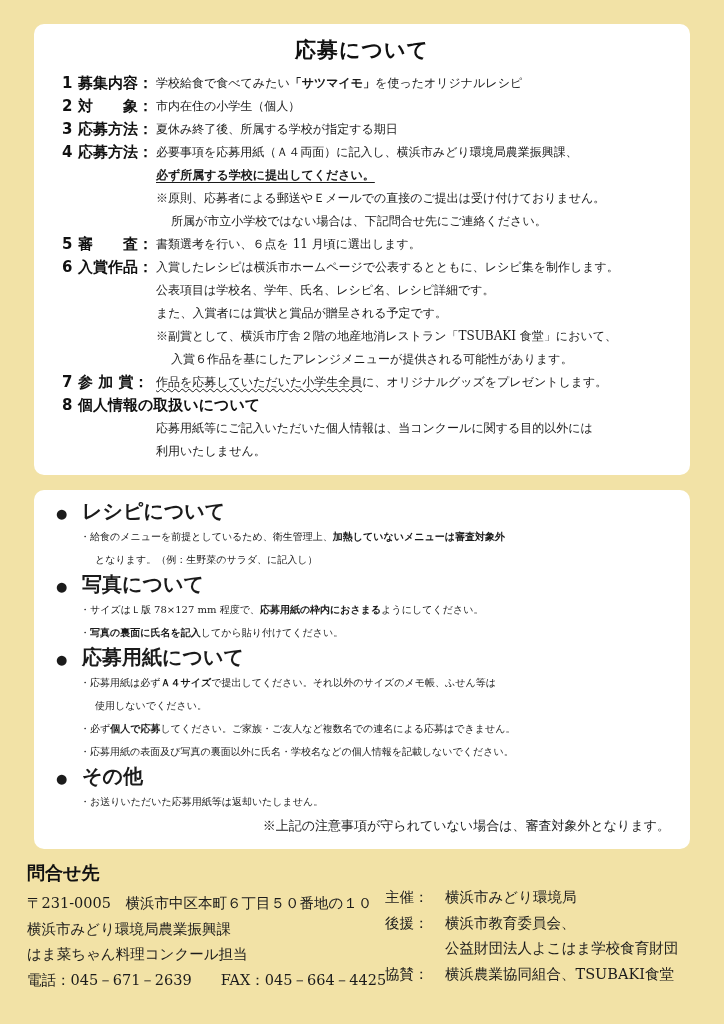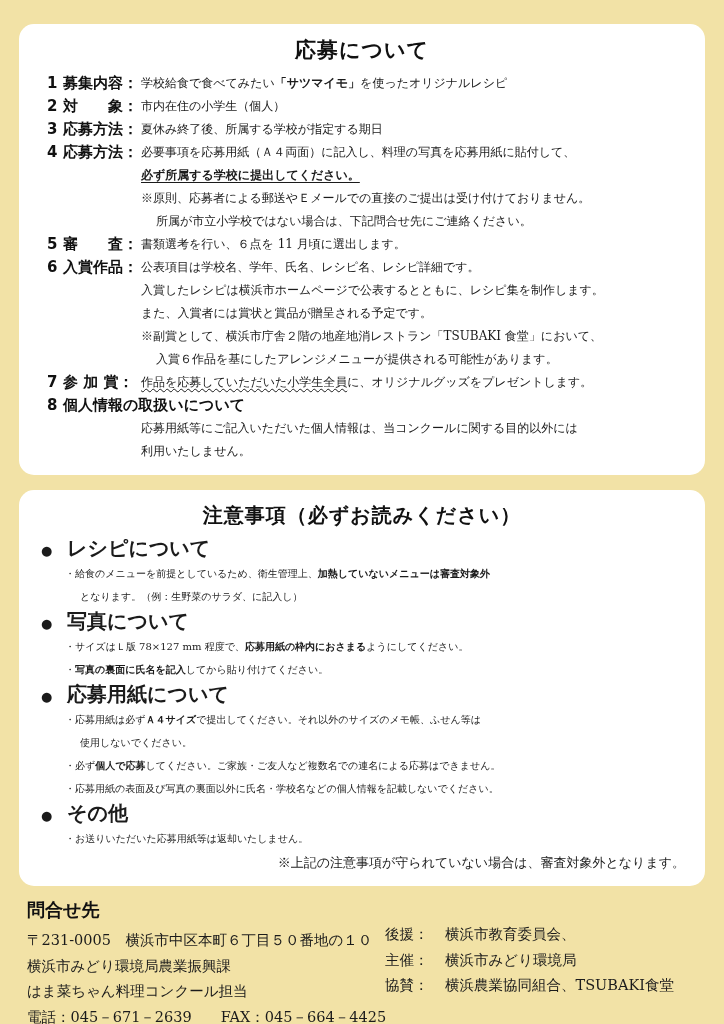--- a/index.html
+++ b/index.html
@@ -5,22 +5,22 @@
   html,body{margin:0;padding:0;}
   body{
     width:724px;height:1024px;overflow:hidden;
     background:#f2e2a6;
     font-family:"DejaVu Serif","Liberation Serif",serif;
     color:#1b1b1b;
     -webkit-font-smoothing:antialiased;
   }
   .card{
     background:#ffffff;
-    border-radius:15px;
-    margin:0 19px;
+    border-radius:10px;
+    margin:0 34px;
     padding:8px 16px 12px;
   }
   #app-card{margin-top:24px;}
   #notes-card{margin-top:15px;}
   h1.card-title{
     font-family:"DejaVu Sans","Liberation Sans",sans-serif;
     font-weight:bold;font-size:21px;letter-spacing:1px;
     text-align:center;margin:4px 0 8px;color:#111;
   }
   #notes-card h1.card-title{font-size:20px;}
@@ -90,39 +90,39 @@
           <span class="num">3</span>
           <span class="label">応募方法：</span>
           <div class="content">
             <div class="line"><span>夏休み終了後、所属する学校が指定する期日</span></div>
           </div>
         </div>
         <div class="item">
           <span class="num">4</span>
           <span class="label">応募方法：</span>
           <div class="content">
-            <div class="line"><span>必要事項を応募用紙（Ａ４両面）に記入し、料理の写真を応募用紙に貼付して、</span></div>
+            <div class="line"><span>必要事項を応募用紙（Ａ４両面）に記入し、横浜市みどり環境局農業振興課、</span></div>
             <div class="line"><span class="bu">必ず所属する学校に提出してください。</span></div>
             <div class="line"><span>※原則、応募者による郵送やＥメールでの直接のご提出は受け付けておりません。</span></div>
             <div class="line i1"><span>所属が市立小学校ではない場合は、下記問合せ先にご連絡ください。</span></div>
           </div>
         </div>
         <div class="item">
           <span class="num">5</span>
           <span class="label">審　　査：</span>
           <div class="content">
             <div class="line"><span>書類選考を行い、６点を 11 月頃に選出します。</span></div>
           </div>
         </div>
         <div class="item">
           <span class="num">6</span>
           <span class="label">入賞作品：</span>
           <div class="content">
+            <div class="line"><span>入賞したレシピは横浜市ホームページで公表するとともに、レシピ集を制作します。</span></div>
             <div class="line"><span>公表項目は学校名、学年、氏名、レシピ名、レシピ詳細です。</span></div>
-            <div class="line"><span>入賞したレシピは横浜市ホームページで公表するとともに、レシピ集を制作します。</span></div>
             <div class="line"><span>また、入賞者には賞状と賞品が贈呈される予定です。</span></div>
             <div class="line"><span>※副賞として、横浜市庁舎２階の地産地消レストラン「TSUBAKI 食堂」において、</span></div>
             <div class="line i1"><span>入賞６作品を基にしたアレンジメニューが提供される可能性があります。</span></div>
           </div>
         </div>
         <div class="item">
           <span class="num">7</span>
           <span class="label">参 加 賞：</span>
           <div class="content">
             <div class="line"><span class="w">作品を応募していただいた小学生全員</span><span>に、オリジナルグッズをプレゼントします。</span></div>
@@ -133,21 +133,20 @@
           <span class="label wide">個人情報の取扱いについて</span>
           <div class="content">
             <div class="line"><span>応募用紙等にご記入いただいた個人情報は、当コンクールに関する目的以外には</span></div>
             <div class="line"><span>利用いたしません。</span></div>
           </div>
         </div>
       </div>
   </section>
 
   <section class="card" id="notes-card" style="background: rgb(255, 255, 255);">
-    <h1 class="card-title">注意事項（必ずお読みください）</h1>
     <div id="notes-groups">
         <div class="group">
           <div class="ghead">
             <span class="gdot">●</span>
             <span class="gtitle">レシピについて</span>
           </div>
           <div class="bline"><span>・給食のメニューを前提としているため、衛生管理上、</span><span class="b">加熱していないメニューは審査対象外</span></div>
           <div class="bline i1"><span>となります。（例：生野菜のサラダ、に記入し）</span></div>
         </div>
         <div class="group">
@@ -185,26 +184,30 @@
       <div id="contact-lines">
           <div class="contact-line">〒231-0005　横浜市中区本町６丁目５０番地の１０</div>
           <div class="contact-line">横浜市みどり環境局農業振興課</div>
           <div class="contact-line">はま菜ちゃん料理コンクール担当</div>
           <div class="contact-line">電話：045－671－2639　　FAX：045－664－4425</div>
         </div>
     </div>
     <div id="right-col">
       <div id="org-lines">
           <div class="org-line">
+            <span class="olabel">主催：</span>
+            <span class="ovalue">横浜市みどり環境局</span>
+          </div>
+          <div class="org-line">
             <span class="olabel">後援：</span>
             <span class="ovalue">横浜市教育委員会、</span>
           </div>
-          <div class="org-line">
-            <span class="olabel">主催：</span>
-            <span class="ovalue">横浜市みどり環境局</span>
+          <div class="org-line cont">
+            <span class="olabel">後援：</span>
+            <span class="ovalue">公益財団法人よこはま学校食育財団</span>
           </div>
           <div class="org-line">
             <span class="olabel">協賛：</span>
             <span class="ovalue">横浜農業協同組合、TSUBAKI食堂</span>
           </div>
         </div>
 
     </div>
   </footer>
 

